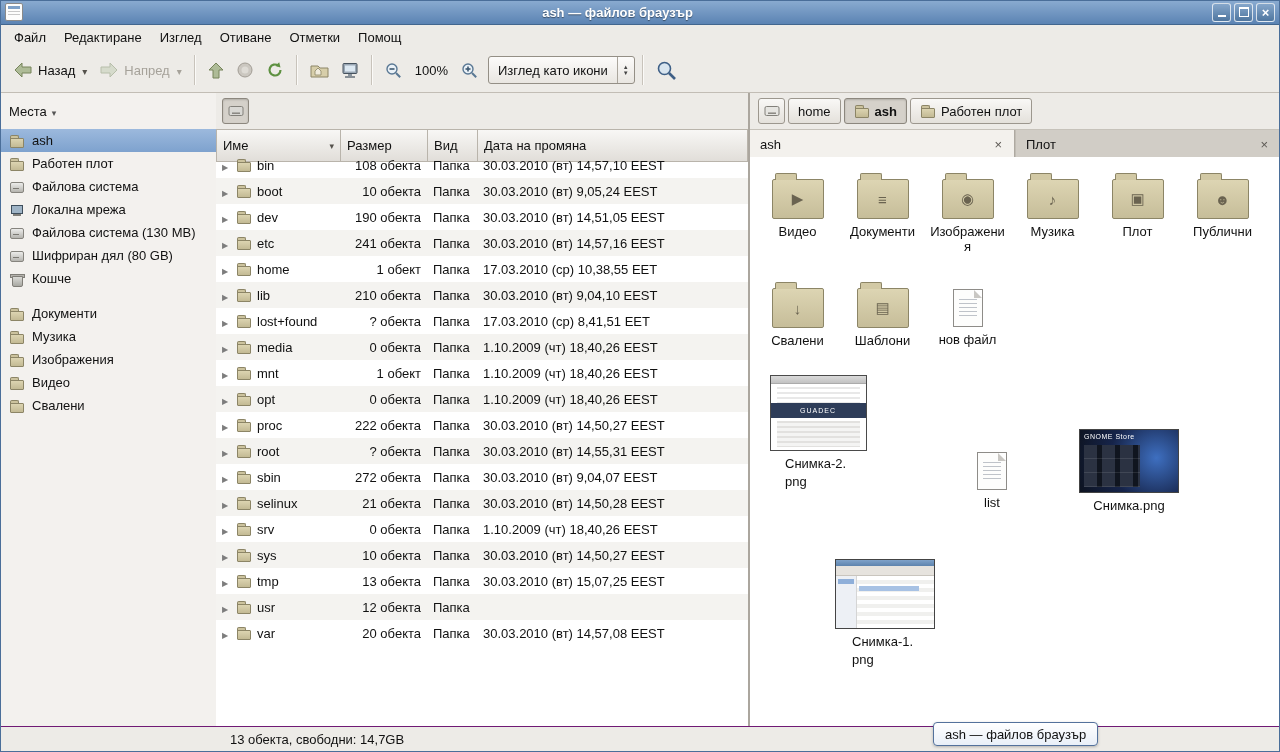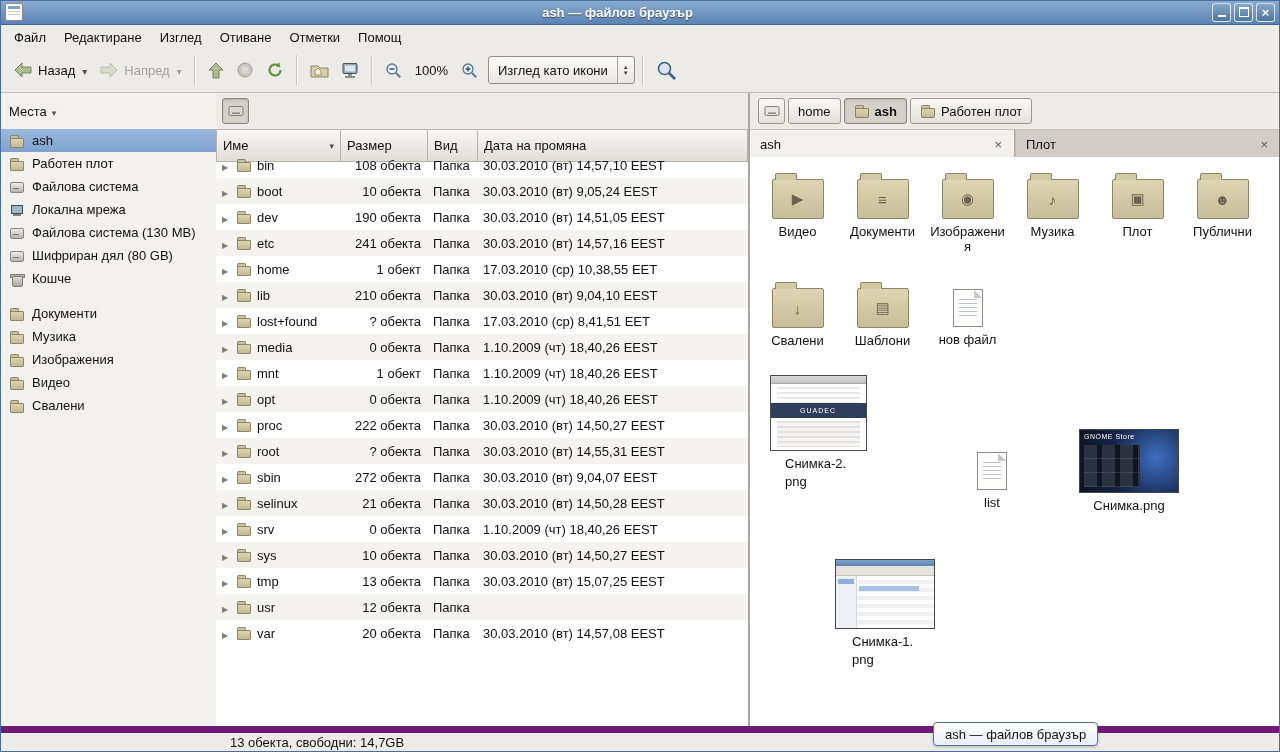--- a/index.html
+++ b/index.html
@@ -150,21 +150,21 @@
   .t1-title{height:6px;background:linear-gradient(#7FA2C9,#5D83AD)}
   .t1-tool{height:9px;background:#E6E3DE;border-bottom:1px solid #C9C5BE}
   .t1-main{flex:1;display:flex}
   .t1-side{width:20px;background:#EDF0F5;border-right:1px solid #D5D5D5}
   .t1-side::before{content:"";display:block;margin:3px 2px 0;height:5px;background:#8FAFD9}
   .t1-list{flex:1;position:relative;background:repeating-linear-gradient(#fff 0 4px,#F0F0EE 4px 8px)}
   .t1-list::after{content:"";position:absolute;left:2px;right:20%;top:10px;height:5px;background:#A8C2E4}
 
   
   .statusbar{position:absolute;left:0;right:0;bottom:0;height:26px;box-sizing:border-box;
-    background:#EDEBE7;border-top:7px solid #701a75;display:flex;align-items:center}
+    background:#EDEBE7;border-top:1px solid #701a75;display:flex;align-items:center}
   .status-text{margin-left:230px}
   .tooltip{position:absolute;left:933px;top:722px;height:24px;box-sizing:border-box;padding:0 11px;
     background:linear-gradient(#FFFFFF,#E9EFF8);border:1px solid #53719C;border-radius:4px;
     display:flex;align-items:center;z-index:60;box-shadow:0 1px 3px rgba(0,0,0,.25)}
 
   svg{display:block}
 </style>
 </head>
 <body>
 

